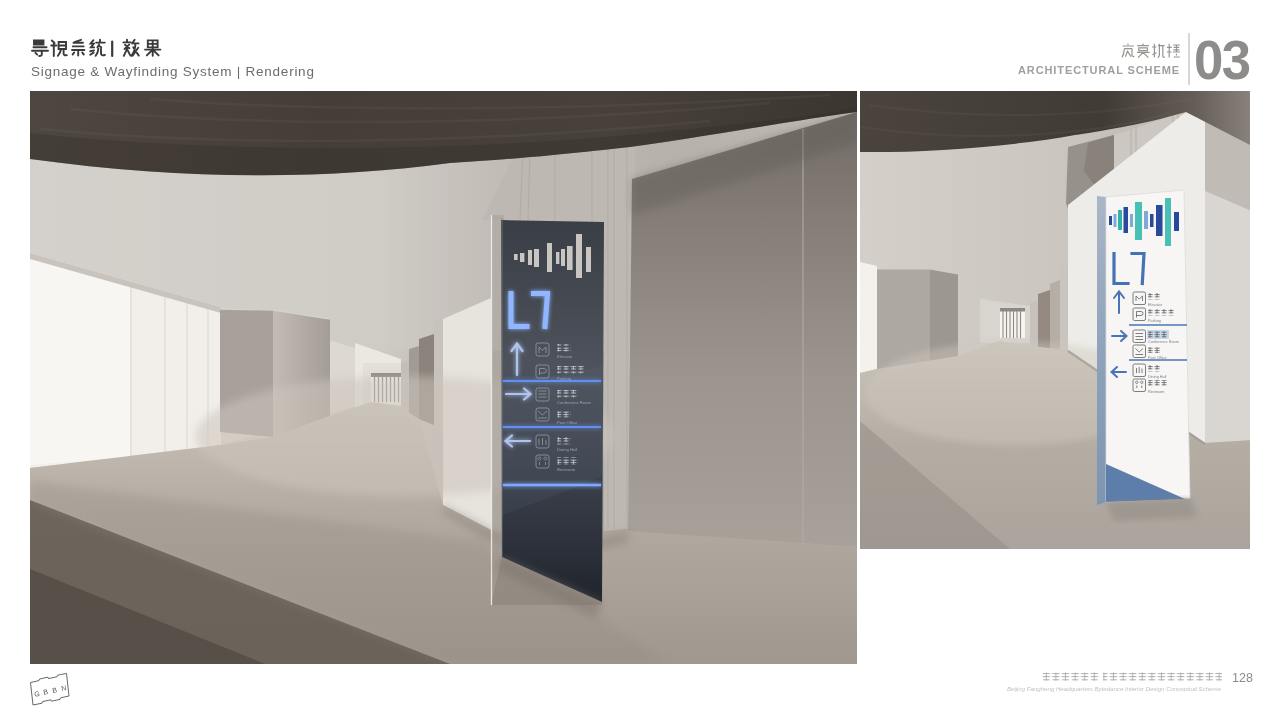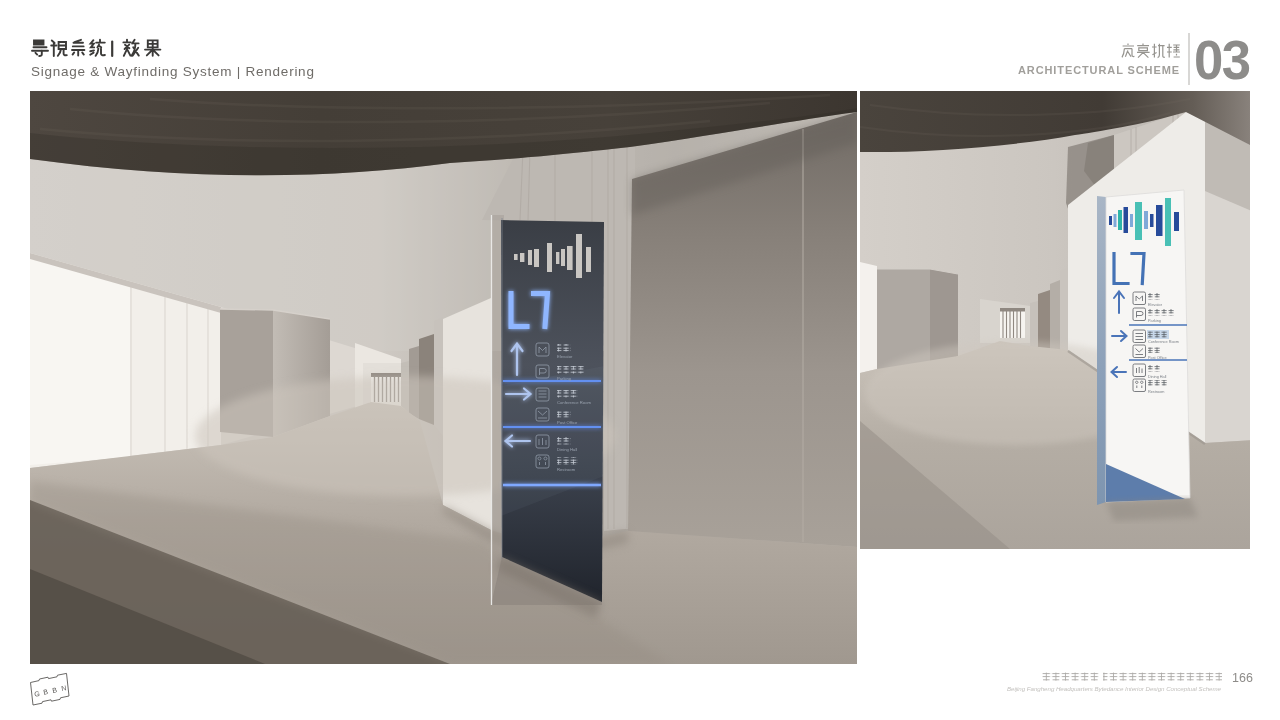--- a/index.html
+++ b/index.html
@@ -483,15 +483,15 @@
         <path d="M0.6,1.6 H8 M0.6,4.6 H8 M4.3,0.6 V8.6 M1,7.8 H7.6"></path>
       </g>
     </pattern>
   </defs>
   <rect x="0" y="0" width="57" height="10" fill="url(#fcn)"></rect>
   <rect x="61" y="0" width="119" height="10" fill="url(#fcn)"></rect>
 </svg>
 
 <div class="abs" style="left:1221px;top:684.5px;font-size:6.2px;font-style:italic;color:#c3c1be;letter-spacing:-0.05px;white-space:nowrap;transform:translateX(-100%);">Beijing Fangheng Headquarters Bytedance Interior Design Conceptual Scheme</div>
 
-<div class="abs" style="left:1232px;top:671px;font-size:12.5px;color:#8e8c89;">166</div>
+<div class="abs" style="left:1232px;top:671px;font-size:12.5px;color:#8e8c89;">128</div>
 
 </div>
 
 </body></html>

